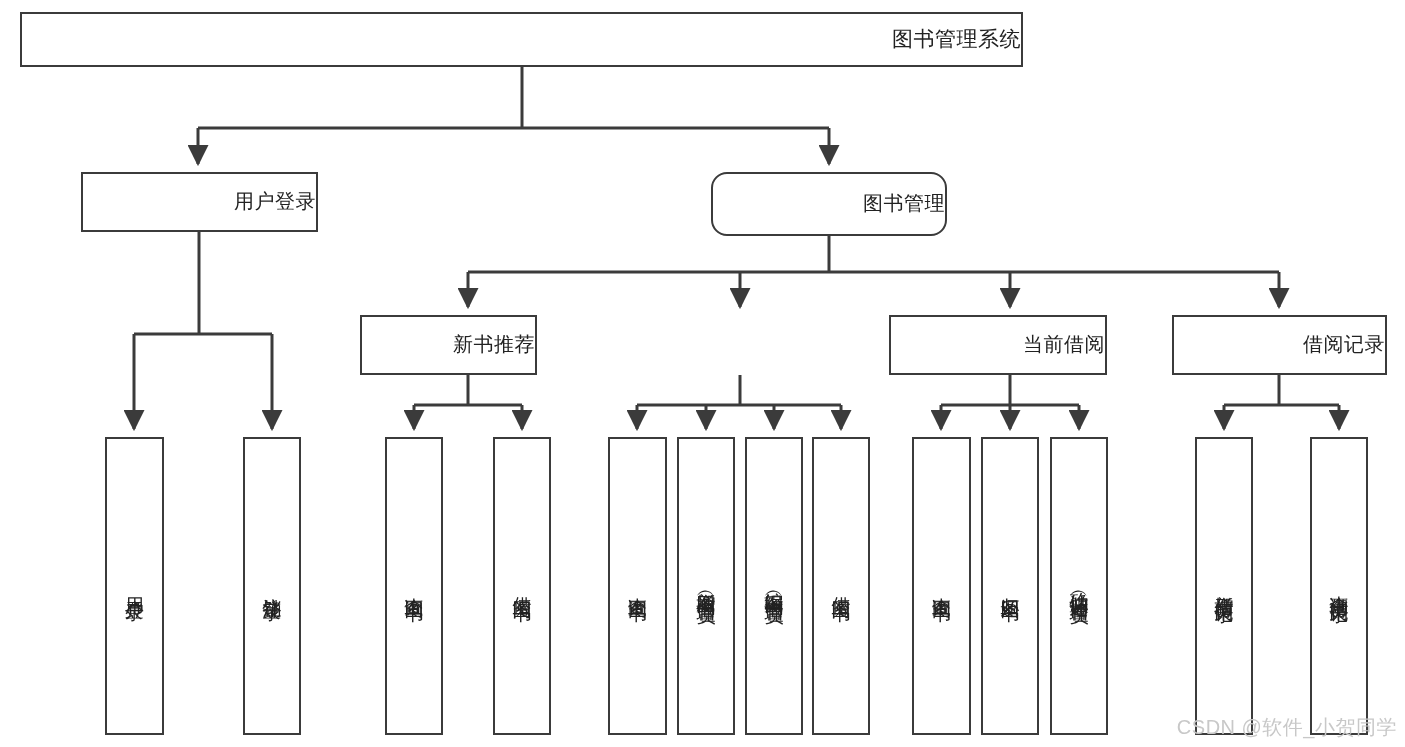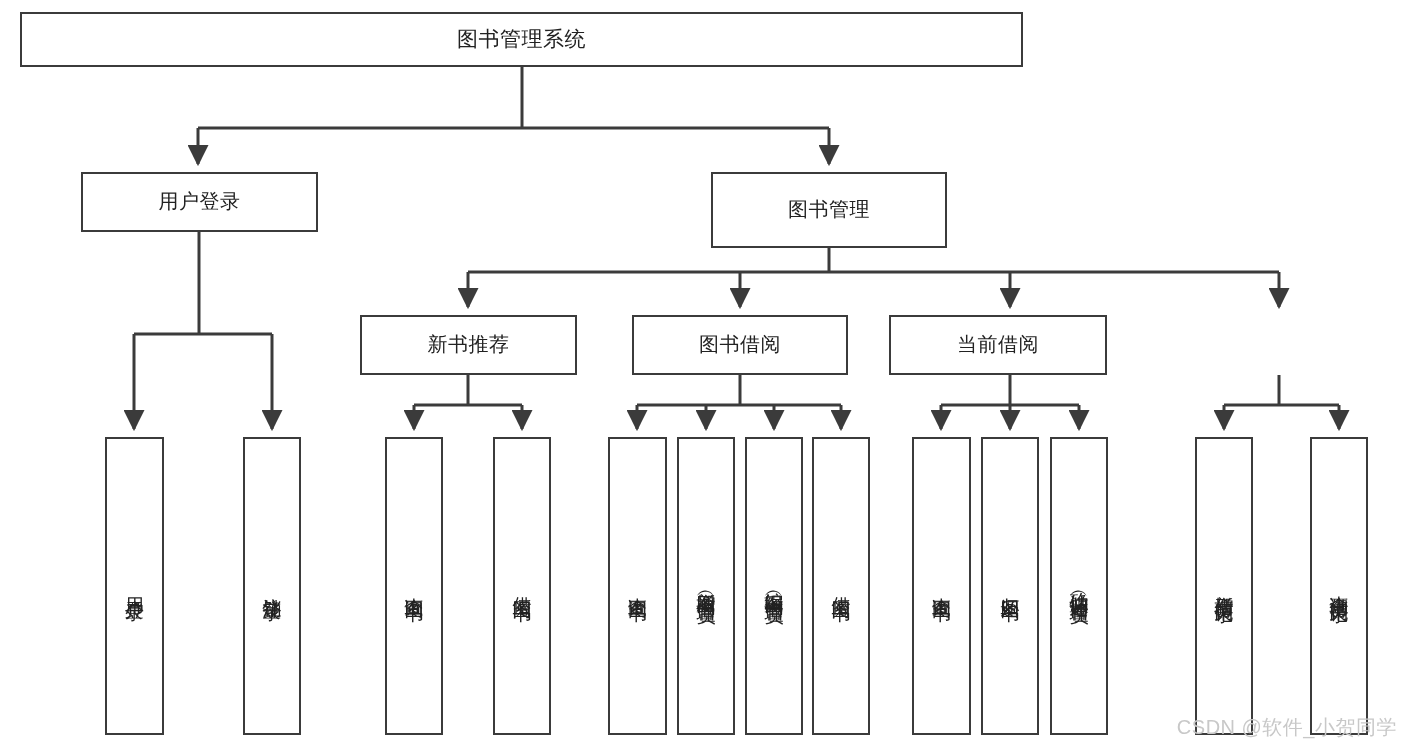--- a/index.html
+++ b/index.html
@@ -26,21 +26,21 @@
     height: 747px;
     pointer-events: none;
   }
   .node {
     position: absolute;
     box-sizing: border-box;
     background: #ffffff;
     border: 2px solid #3b3b3b;
     display: flex;
     align-items: center;
-    justify-content: center;
+    justify-content: flex-end;
     color: #222222;
     z-index: 3;
   }
   .node.root {
     font-size: 21px;
   }
   .node.lvl2, .node.lvl3 {
     font-size: 20px;
   }
   .node .label {
@@ -131,33 +131,33 @@
     </g>
   </svg>
 
   <div class="node root" style="left:20px; top:12px; width:1003px; height:55px;">
     <span class="label">图书管理系统</span>
   </div>
 
   <div class="node lvl2" style="left:81px; top:172px; width:237px; height:60px;">
     <span class="label">用户登录</span>
   </div>
-  <div class="node lvl2" style="left:711px; top:172px; width:236px; height:76px;">
+  <div class="node lvl2" style="left:711px; top:172px; width:236px; height:64px;border-radius:16px;">
     <span class="label">图书管理</span>
   </div>
 
-  <div class="node lvl3" style="left:360px; top:315px; width:217px; height:60px;">
+  <div class="node lvl3" style="left:360px; top:315px; width:177px; height:60px;">
     <span class="label">新书推荐</span>
-  </div>
-  <div class="node lvl3" style="left:632px; top:315px; width:216px; height:60px;">
-    <span class="label">图书借阅</span>
   </div>
   <div class="node lvl3" style="left:889px; top:315px; width:218px; height:60px;">
     <span class="label">当前借阅</span>
   </div>
+  <div class="node lvl3" style="left:1172px; top:315px; width:215px; height:60px;">
+    <span class="label">借阅记录</span>
+  </div>
 
   <div class="node leaf" style="left:105px; top:437px; width:59px; height:298px;">
     <span class="label">用户登录</span>
   </div>
   <div class="node leaf" style="left:243px; top:437px; width:58px; height:298px;">
     <span class="label">注销登录</span>
   </div>
 
   <div class="node leaf" style="left:385px; top:437px; width:58px; height:298px;">
     <span class="label">查询图书</span>

